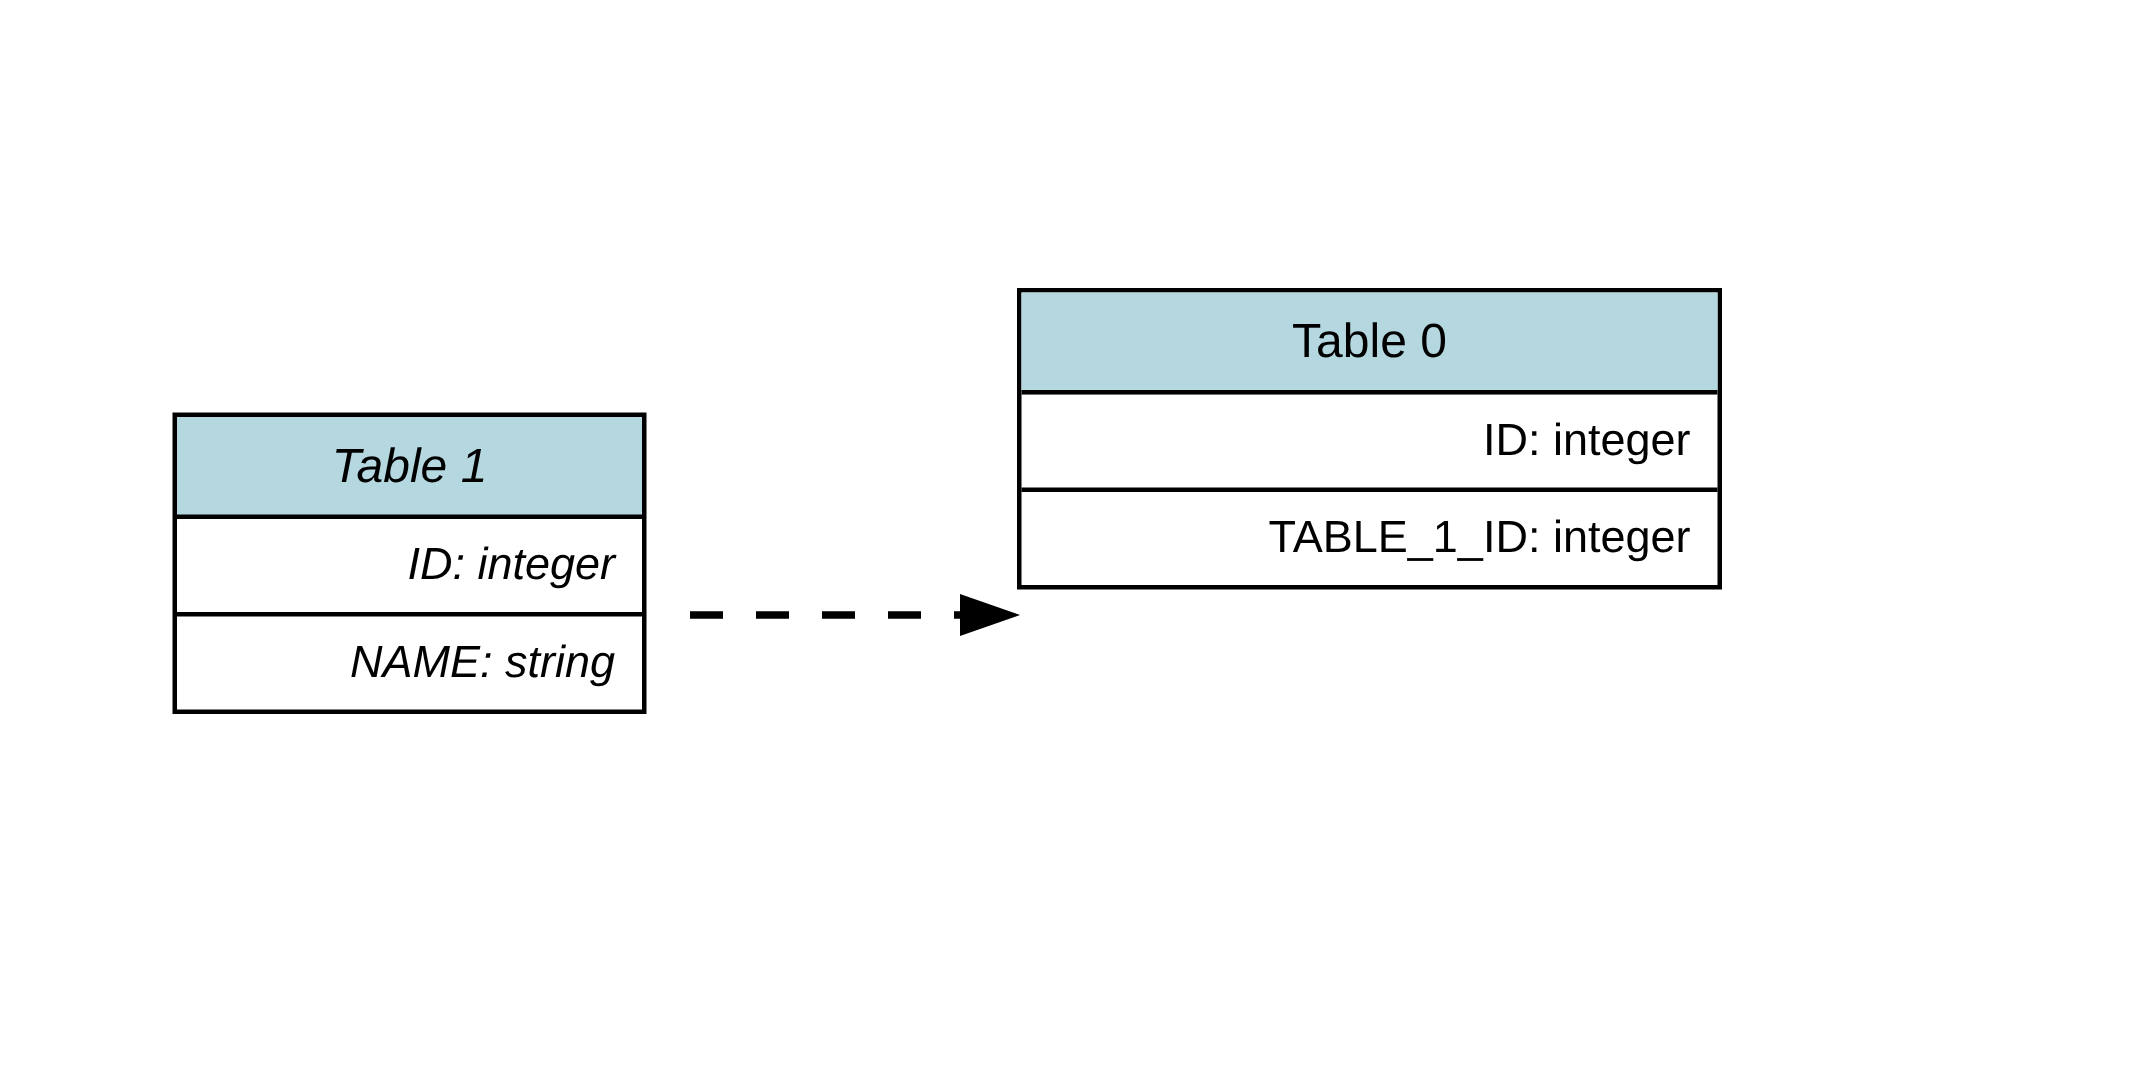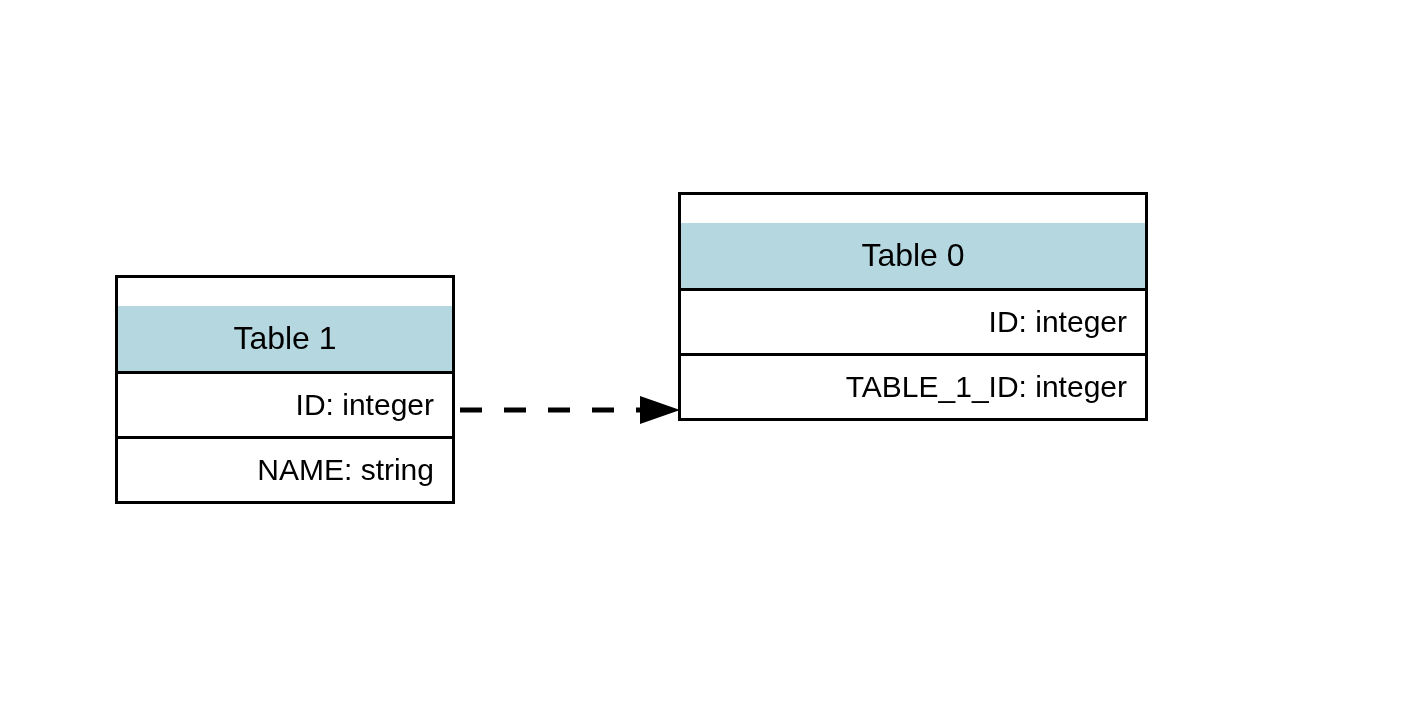--- a/index.html
+++ b/index.html
@@ -18,35 +18,35 @@
       position: absolute;
       border: 3px solid #000;
       background: #fff;
     }
     .table-header {
       background: #b5d8e0;
       text-align: center;
       padding: 14px 10px;
       font-size: 32px;
       border-bottom: 3px solid #000;
-      margin-top: 28px;
     }
     .table-row {
       padding: 14px 18px;
       font-size: 30px;
       text-align: right;
     }
     .table-row + .table-row {
       border-top: 3px solid #000;
       padding-left: 25px;
     }
     #table1 {
       left: 115px;
       top: 275px;
-      width: 340px;
+      width: 316px;
+      font-style: italic;
     }
     #table0 {
       left: 678px;
       top: 192px;
       width: 470px;
     }
     .connector {
       position: absolute;
       left: 455px;
       top: 390px;

